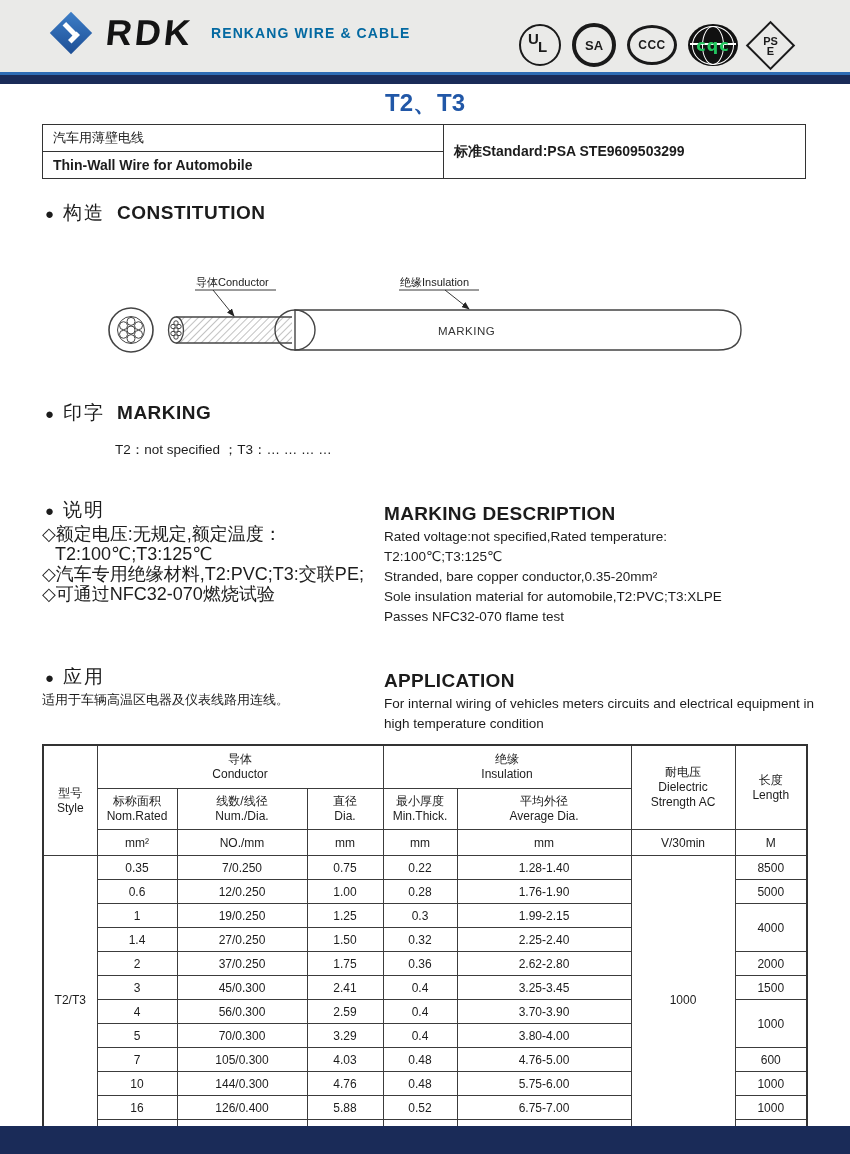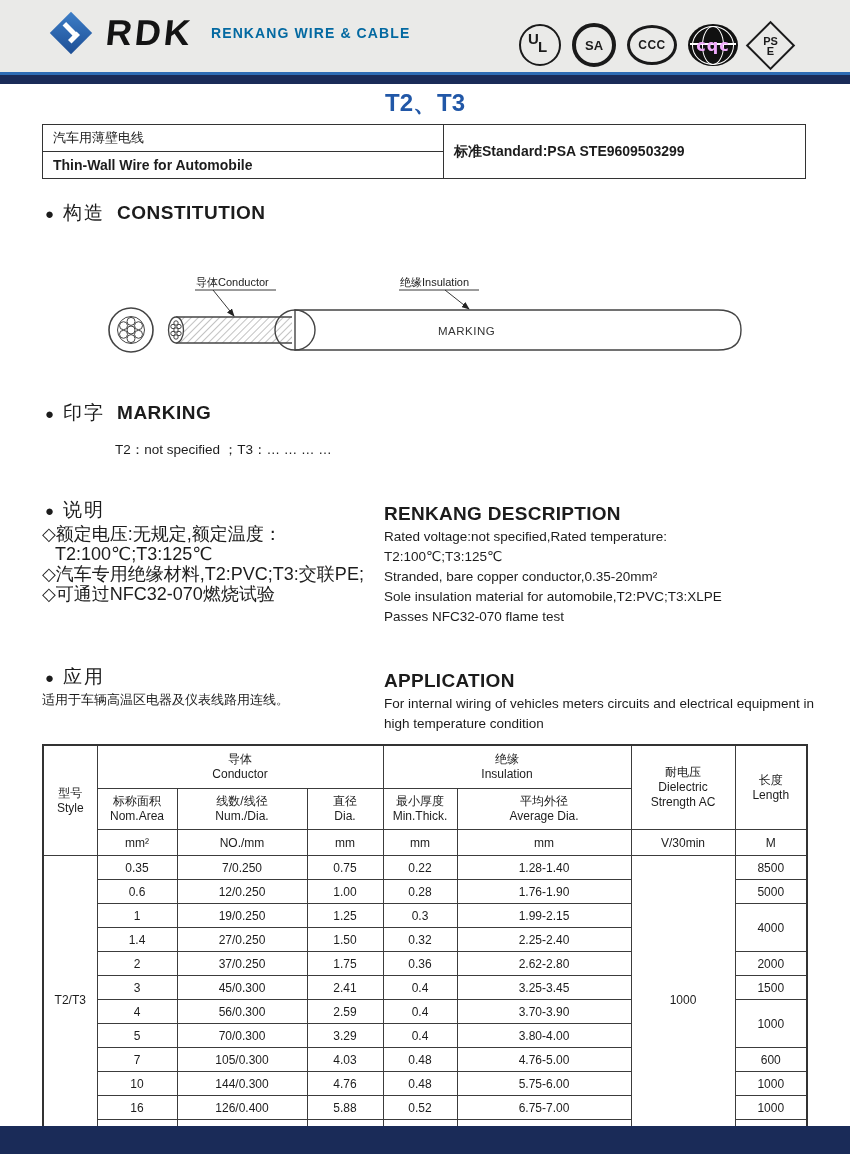--- a/index.html
+++ b/index.html
@@ -23,21 +23,21 @@
   .cert-ul{width:38px;height:38px;border:2.5px solid #1a1a1a;border-radius:50%;}
   .cert-ul .u{position:absolute;left:7px;top:4px;font-size:15px;font-weight:bold;}
   .cert-ul .l{position:absolute;left:17px;top:12px;font-size:15px;font-weight:bold;}
   .cert-csa{width:36px;height:36px;border:4px solid #1a1a1a;border-radius:50%;font-size:13px;font-weight:bold;}
   .cert-ccc{width:44px;height:34px;border:3px solid #1a1a1a;border-radius:50%;font-size:12px;font-weight:bold;letter-spacing:.5px;}
   .cert-cqc{width:50px;height:42px;background:#111;border-radius:50%;overflow:hidden;}
   .cert-cqc .mer{position:absolute;border:1.5px solid #fff;border-radius:50%;}
   .cert-cqc .m1{left:14px;top:2px;width:20px;height:37px;}
   .cert-cqc .m2{left:4px;top:2px;width:40px;height:37px;}
   .cert-cqc .eq{position:absolute;left:2px;top:19px;width:46px;height:1.5px;background:#fff;}
-  .cert-cqc .txt{position:relative;color:#f0abfc;font-size:16px;font-weight:bold;letter-spacing:1px;font-family:"DejaVu Sans",sans-serif;}
+  .cert-cqc .txt{position:relative;color:#22c55e;font-size:16px;font-weight:bold;letter-spacing:1px;font-family:"DejaVu Sans",sans-serif;}
   .cert-pse{width:31px;height:31px;border:2.2px solid #1a1a1a;transform:rotate(45deg);margin:0 4px;}
   .cert-pse .in{transform:rotate(-45deg);width:31px;height:31px;display:flex;flex-direction:column;
                 align-items:center;justify-content:center;font-size:11px;font-weight:bold;line-height:10px;}
 
   .nav-bar{position:absolute;left:0;top:72px;width:850px;height:9px;background:#1a2b58;border-top:3px solid #2e6cb4;}
   .footer-bar{position:absolute;left:0;top:1126px;width:850px;height:28px;background:#1a2b58;}
 
   
   .doc-title{position:absolute;left:0;top:87px;width:850px;text-align:center;
              font-size:24px;font-weight:bold;color:#2157a7;}
@@ -201,21 +201,21 @@
   <div class="sec-head" style="left:45px;top:497px;">
     <span class="bullet">●</span>
     <span class="cn">说明</span>
   </div>
   <div class="desc-cn">
     <div>◇额定电压:无规定,额定温度：</div>
     <div class="indent">T2:100℃;T3:125℃</div>
     <div>◇汽车专用绝缘材料,T2:PVC;T3:交联PE;</div>
     <div>◇可通过NFC32-070燃烧试验</div>
   </div>
-  <div class="col-head" style="position:absolute;left:384px;top:503px;">RENKANG DESCRIPTION</div>
+  <div class="col-head" style="position:absolute;left:384px;top:503px;">MARKING DESCRIPTION</div>
   <div class="desc-en">
     <div>Rated voltage:not specified,Rated temperature:</div>
     <div>T2:100℃;T3:125℃</div>
     <div>Stranded, bare copper conductor,0.35-20mm²</div>
     <div>Sole insulation material for automobile,T2:PVC;T3:XLPE</div>
     <div>Passes NFC32-070 flame test</div>
   </div>
 
   <div class="sec-head" style="left:45px;top:664px;">
     <span class="bullet">●</span>
@@ -256,21 +256,21 @@
         <div>Strength AC</div>
       </td>
       <td rowspan="2" class="h">
         <div>长度</div>
             <div>Length</div>
       </td>
     </tr>
     <tr class="r2">
       <td class="h">
         <div>标称面积</div>
-            <div>Nom.Area</div>
+            <div>Nom.Rated</div>
           </td>
       <td class="h">
         <div>线数/线径</div>
             <div>Num./Dia.</div>
           </td>
       <td class="h">
         <div>直径</div>
             <div>Dia.</div>
           </td>
       <td class="h">

